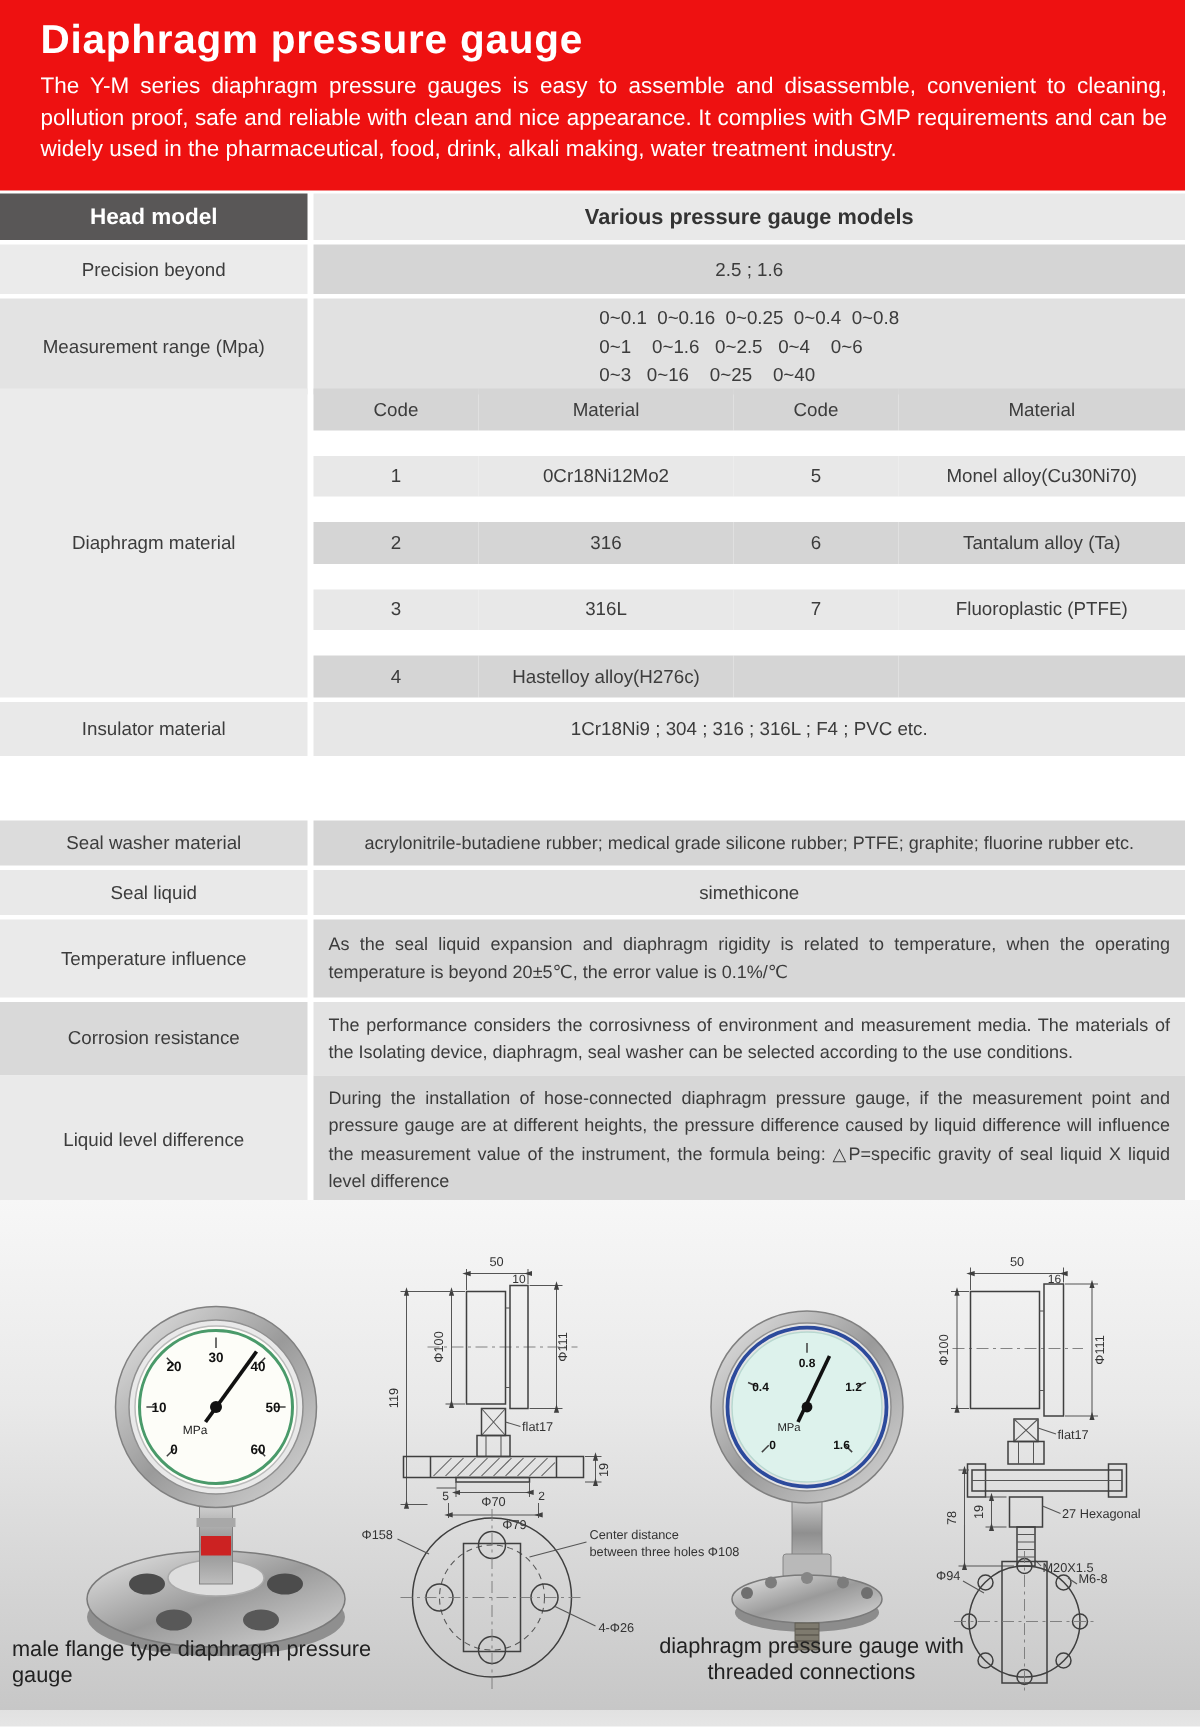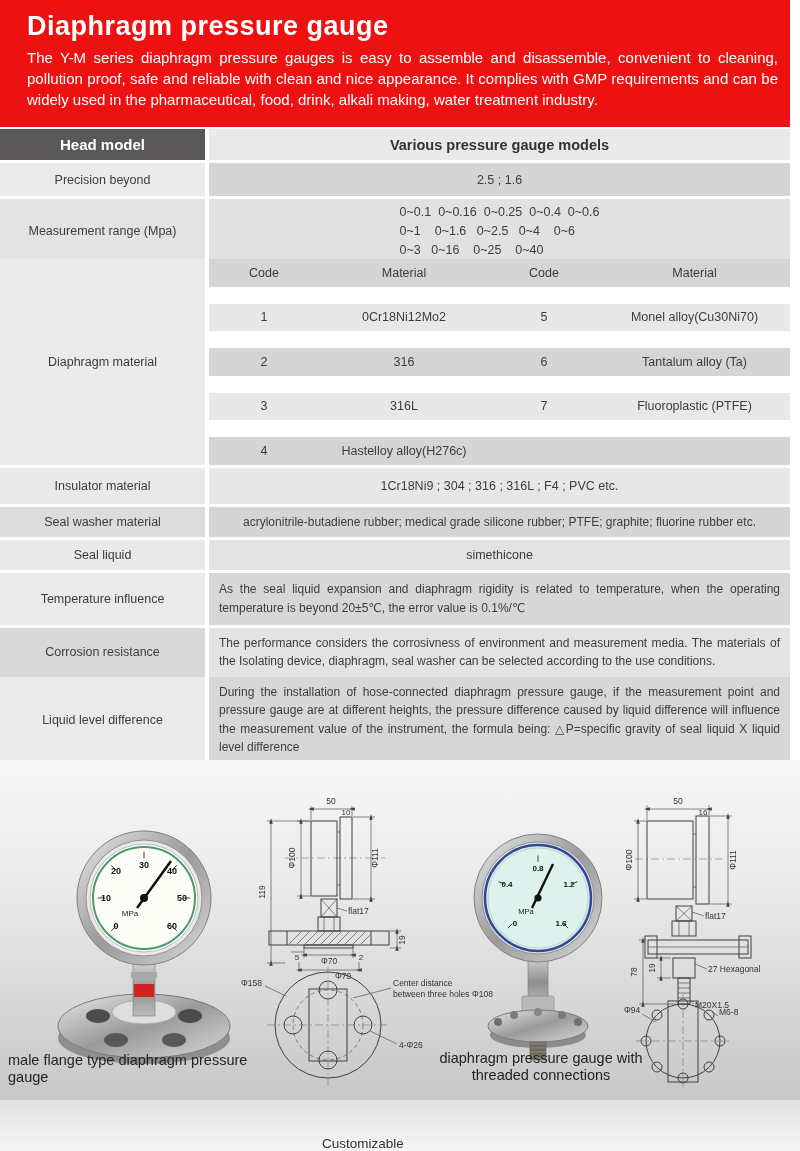--- a/index.html
+++ b/index.html
@@ -30,21 +30,21 @@
   .range-lines{display:inline-block;text-align:left;}
   .range-lines div{white-space:pre;font-size:12.5px;line-height:1.5;}
   .r-diaphragm .lc{background:#ebebeb;}
   .subtable{display:flex;flex-direction:column;gap:17px;width:100%;}
   .subrow{display:grid;grid-template-columns:110px 170px 110px 1fr;height:27.5px;}
   .subrow span{display:flex;align-items:center;justify-content:center;font-size:12.5px;}
   .sub-h{background:#d5d5d5;}
   .sub-a{background:#e8e8e8;}
   .sub-b{background:#d5d5d5;}
   .r-insulator{height:36px;border-radius:15px;}   .r-insulator .lc{background:#e9e9e9;}  .r-insulator .rc{background:#e7e7e7;}
-  .r-sealwasher{height:30px;}  .r-sealwasher .lc{background:#dcdcdc;} .r-sealwasher .rc{background:#d5d5d5;font-size:12px;}
+  .r-sealwasher{height:30px;margin-top:40px;}  .r-sealwasher .lc{background:#dcdcdc;} .r-sealwasher .rc{background:#d5d5d5;font-size:12px;}
   .r-sealliquid{height:30px;}  .r-sealliquid .lc{background:#e9e9e9;} .r-sealliquid .rc{background:#e3e3e3;}
   .r-temp{height:52px;}        .r-temp .lc{background:#eaeaea;}       .r-temp .rc{background:#d7d7d7;}
   .r-corr{height:46px;}        .r-corr .lc{background:#d9d9d9;}       .r-corr .rc{background:#e3e3e3;}
   .r-liquid{height:81px;}      .r-liquid .lc{background:#eaeaea;}     .r-liquid .rc{background:#d7d7d7;}
 
   
   .strip{position:relative;width:800px;height:340px;margin-top:2px;
          background:linear-gradient(180deg,#f7f7f7 0%,#e9e9e9 40%,#c7c7c7 100%);}
   .strip svg{position:absolute;overflow:visible;}
   .svg-photo-left{left:50px;top:66px;}
@@ -86,21 +86,21 @@
 
     <div class="row r-precision">
       <div class="lc">Precision beyond</div>
       <div class="rc">2.5 ;  1.6</div>
     </div>
 
     <div class="row r-range">
       <div class="lc">Measurement range (Mpa)</div>
       <div class="rc">
         <div class="range-lines">
-          <div>0~0.1  0~0.16  0~0.25  0~0.4  0~0.6</div>
+          <div>0~0.1  0~0.16  0~0.25  0~0.4  0~0.8</div>
           <div>0~1    0~1.6   0~2.5   0~4    0~6</div>
           <div>0~3   0~16    0~25    0~40</div>
         </div>
       </div>
     </div>
 
     <div class="row r-diaphragm">
       <div class="lc">Diaphragm material</div>
       <div class="subtable">
         <div class="subrow">

